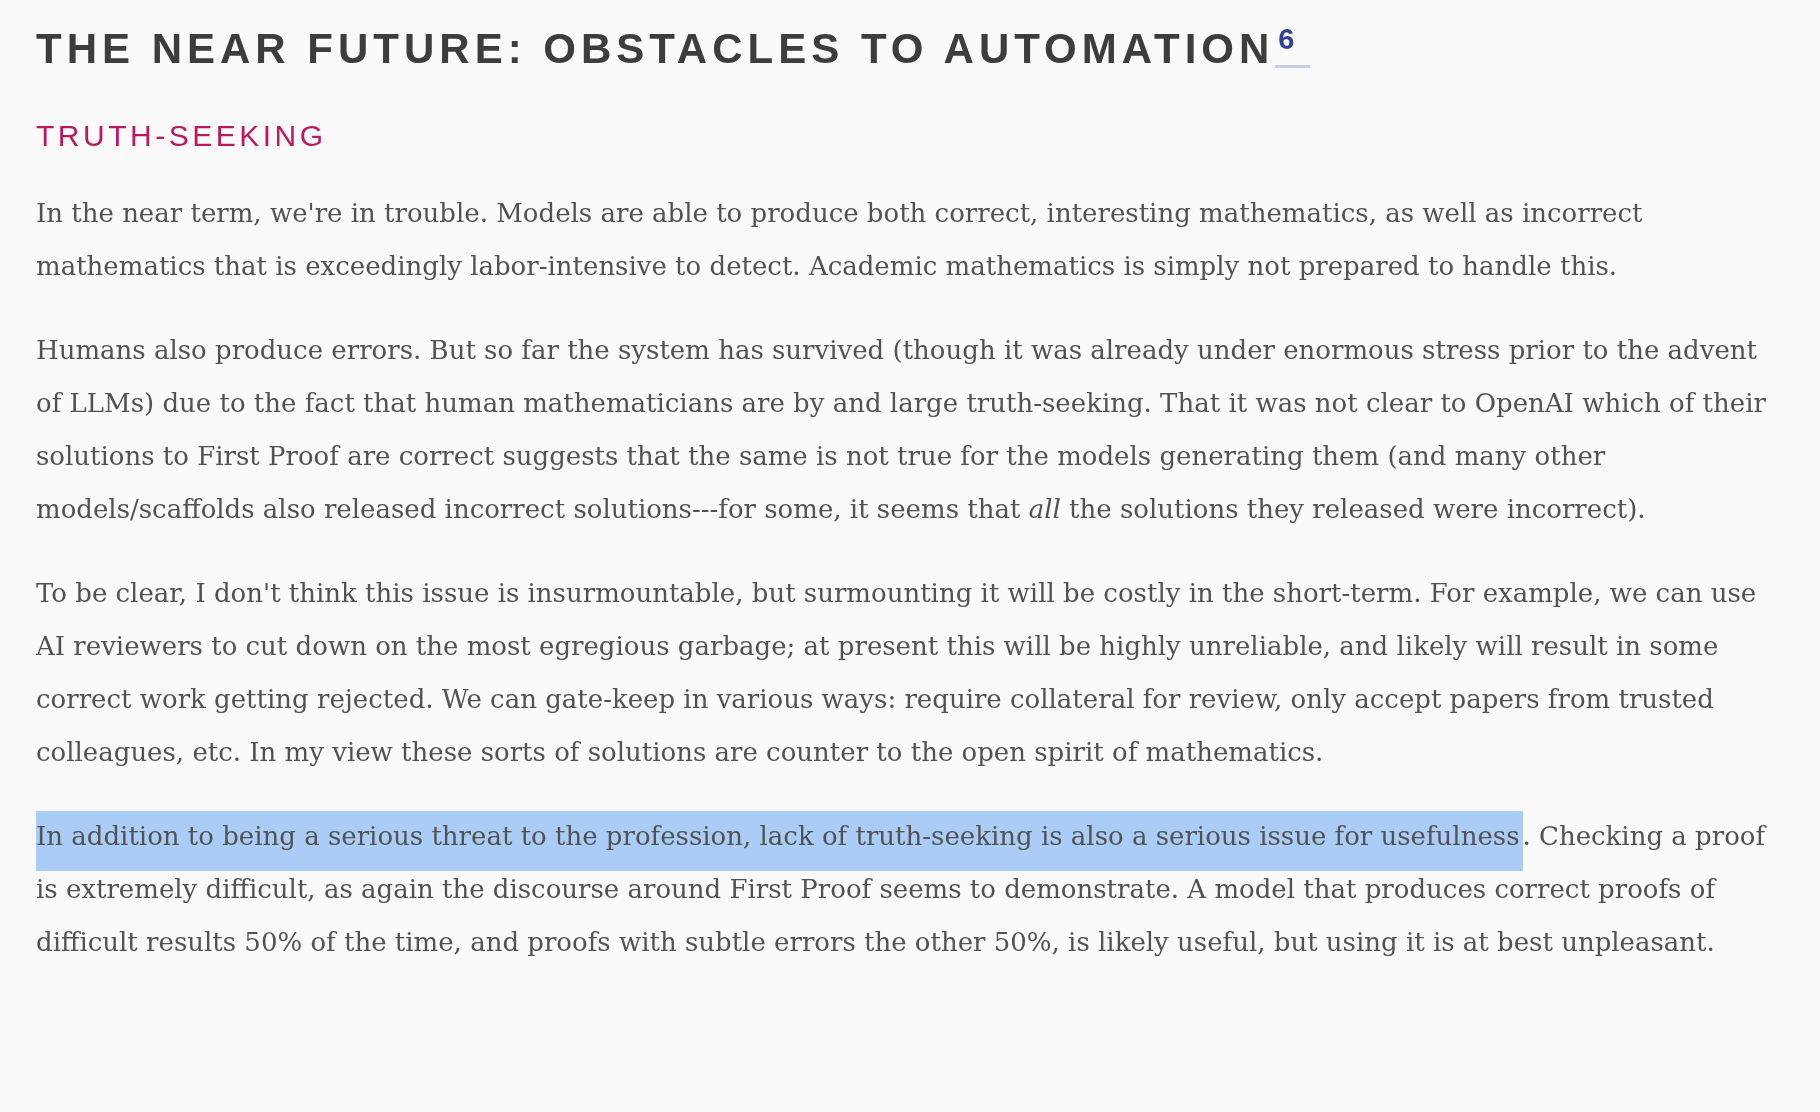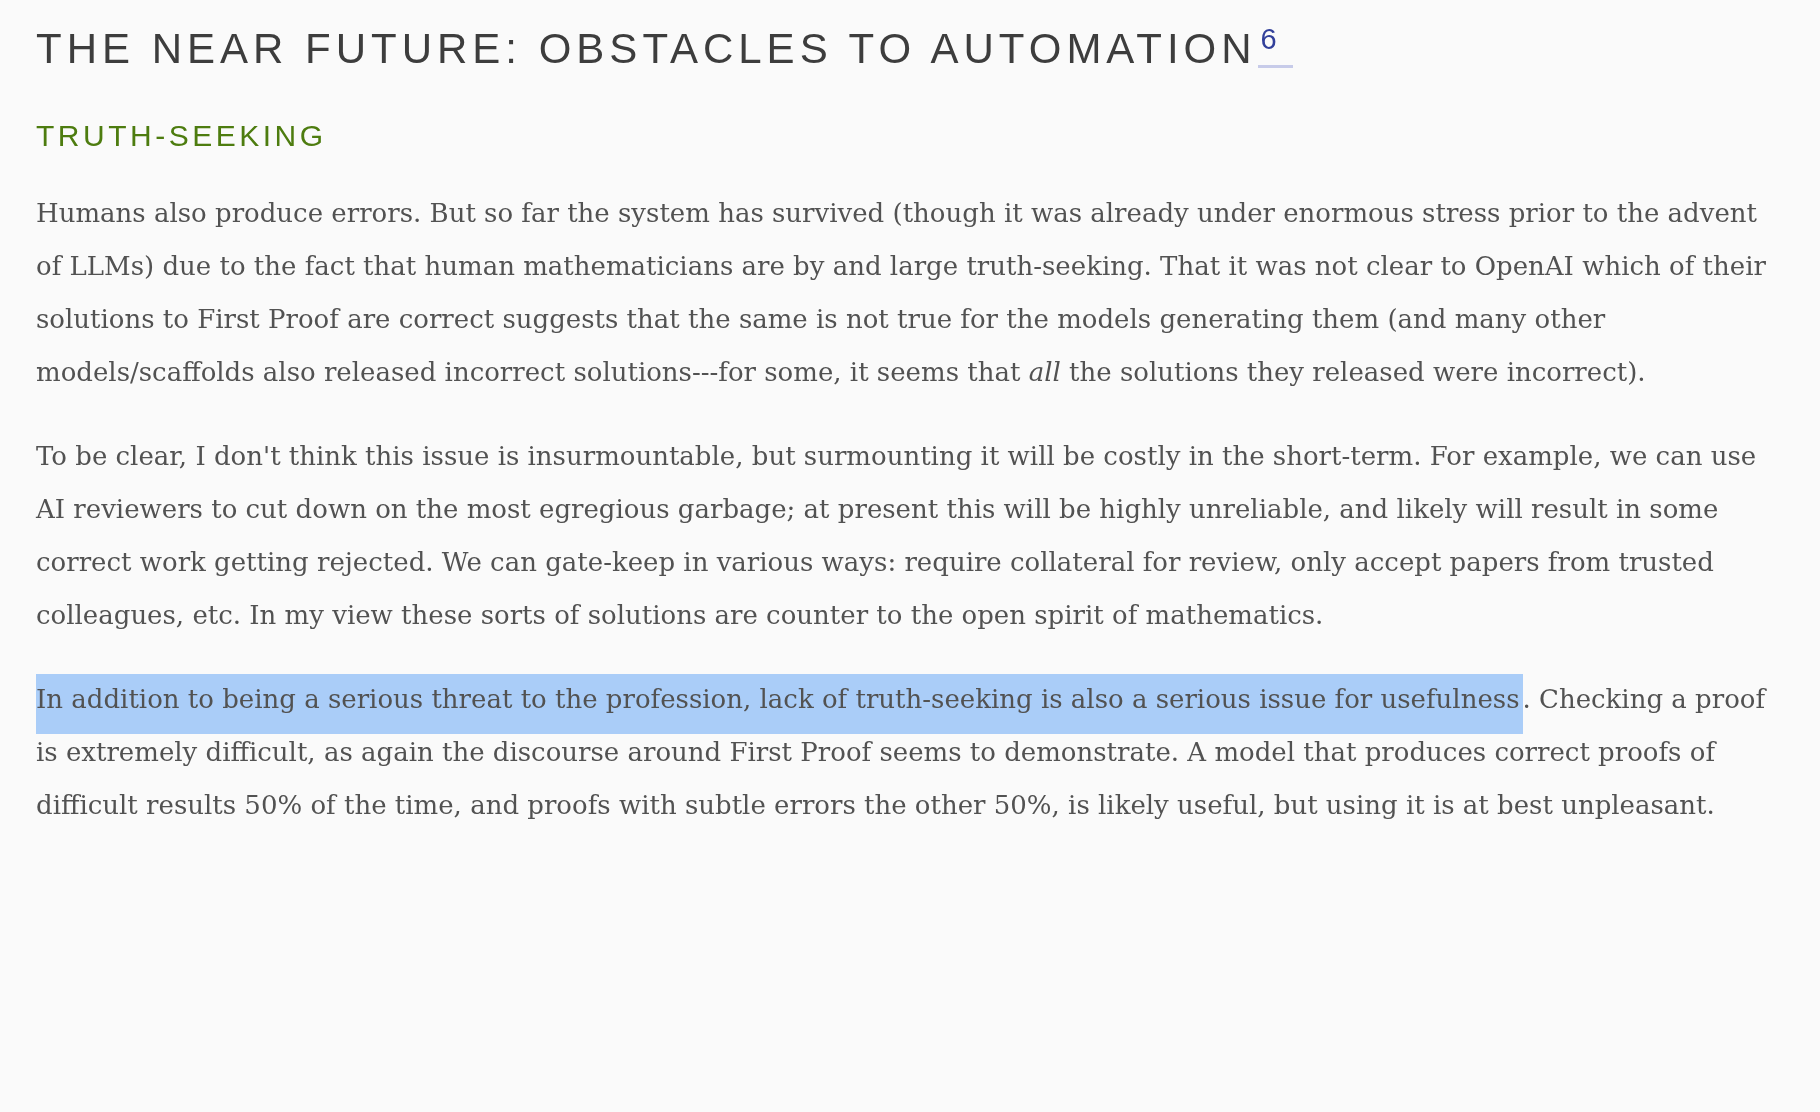--- a/index.html
+++ b/index.html
@@ -10,21 +10,21 @@
   body {
     width: 1820px;
     height: 1112px;
     overflow: hidden;
   }
   .article {
     padding: 6px 30px 0 36px;
   }
   h1.section-heading {
     font-family: "Liberation Sans", sans-serif;
-    font-weight: 400;
+    font-weight: 700;
     font-size: 42px;
     letter-spacing: 5px;
     color: #3d3d3d;
     margin: 18px 0 0 0;
     line-height: 1.2;
   }
   a.footnote {
     display: inline-block;
     vertical-align: top;
     font-size: 29px;
@@ -34,21 +34,21 @@
     text-decoration: none;
     padding: 1px 16px 11px 3px;
     margin-left: 1px;
     border-bottom: 3px solid #c7cbe9;
   }
   h2.subsection-heading {
     font-family: "Liberation Sans", sans-serif;
     font-weight: 300;
     font-size: 30px;
     letter-spacing: 3.5px;
-    color: #4d7c0f;
+    color: #be185d;
     margin: 44px 0 0 0;
     line-height: 1.2;
   }
   p.body-para {
     font-family: "DejaVu Serif", serif;
     font-size: 26px;
     line-height: 53px;
     color: #525252;
     margin: 31px 0 0 0;
     max-width: 1752px;
@@ -68,20 +68,21 @@
 </style>
 </head>
 <body>
 
 <div class="article">
 
   <h1 class="section-heading"><span>THE NEAR FUTURE: OBSTACLES TO AUTOMATION</span><a class="footnote" href="#">6</a></h1>
 
   <h2 class="subsection-heading">TRUTH-SEEKING</h2>
 
+  <p class="body-para">In the near term, we're in trouble. Models are able to produce both correct, interesting mathematics, as well as incorrect mathematics that is exceedingly labor-intensive to detect. Academic mathematics is simply not prepared to handle this.</p>
 
   <p class="body-para"><span>Humans also produce errors. But so far the system has survived (though it was already under enormous stress prior to the advent of LLMs) due to the fact that human mathematicians are by and large truth-seeking. That it was not clear to OpenAI which of their solutions to First Proof are correct suggests that the same is not true for the models generating them (and many other models/scaffolds also released incorrect solutions---for some, it seems that </span><em>all</em><span> the solutions they released were incorrect).</span></p>
 
   <p class="body-para">To be clear, I don't think this issue is insurmountable, but surmounting it will be costly in the short-term. For example, we can use AI reviewers to cut down on the most egregious garbage; at present this will be highly unreliable, and likely will result in some correct work getting rejected. We can gate-keep in various ways: require collateral for review, only accept papers from trusted colleagues, etc. In my view these sorts of solutions are counter to the open spirit of mathematics.</p>
 
   <p class="body-para"><mark class="selection-highlight">In addition to being a serious threat to the profession, lack of truth-seeking is also a serious issue for usefulness</mark><span>. Checking a proof is extremely difficult, as again the discourse around First Proof seems to demonstrate. A model that produces correct proofs of difficult results 50% of the time, and proofs with subtle errors the other 50%, is likely useful, but using it is at best unpleasant.</span></p>
 
 </div>
 
 </body></html>

